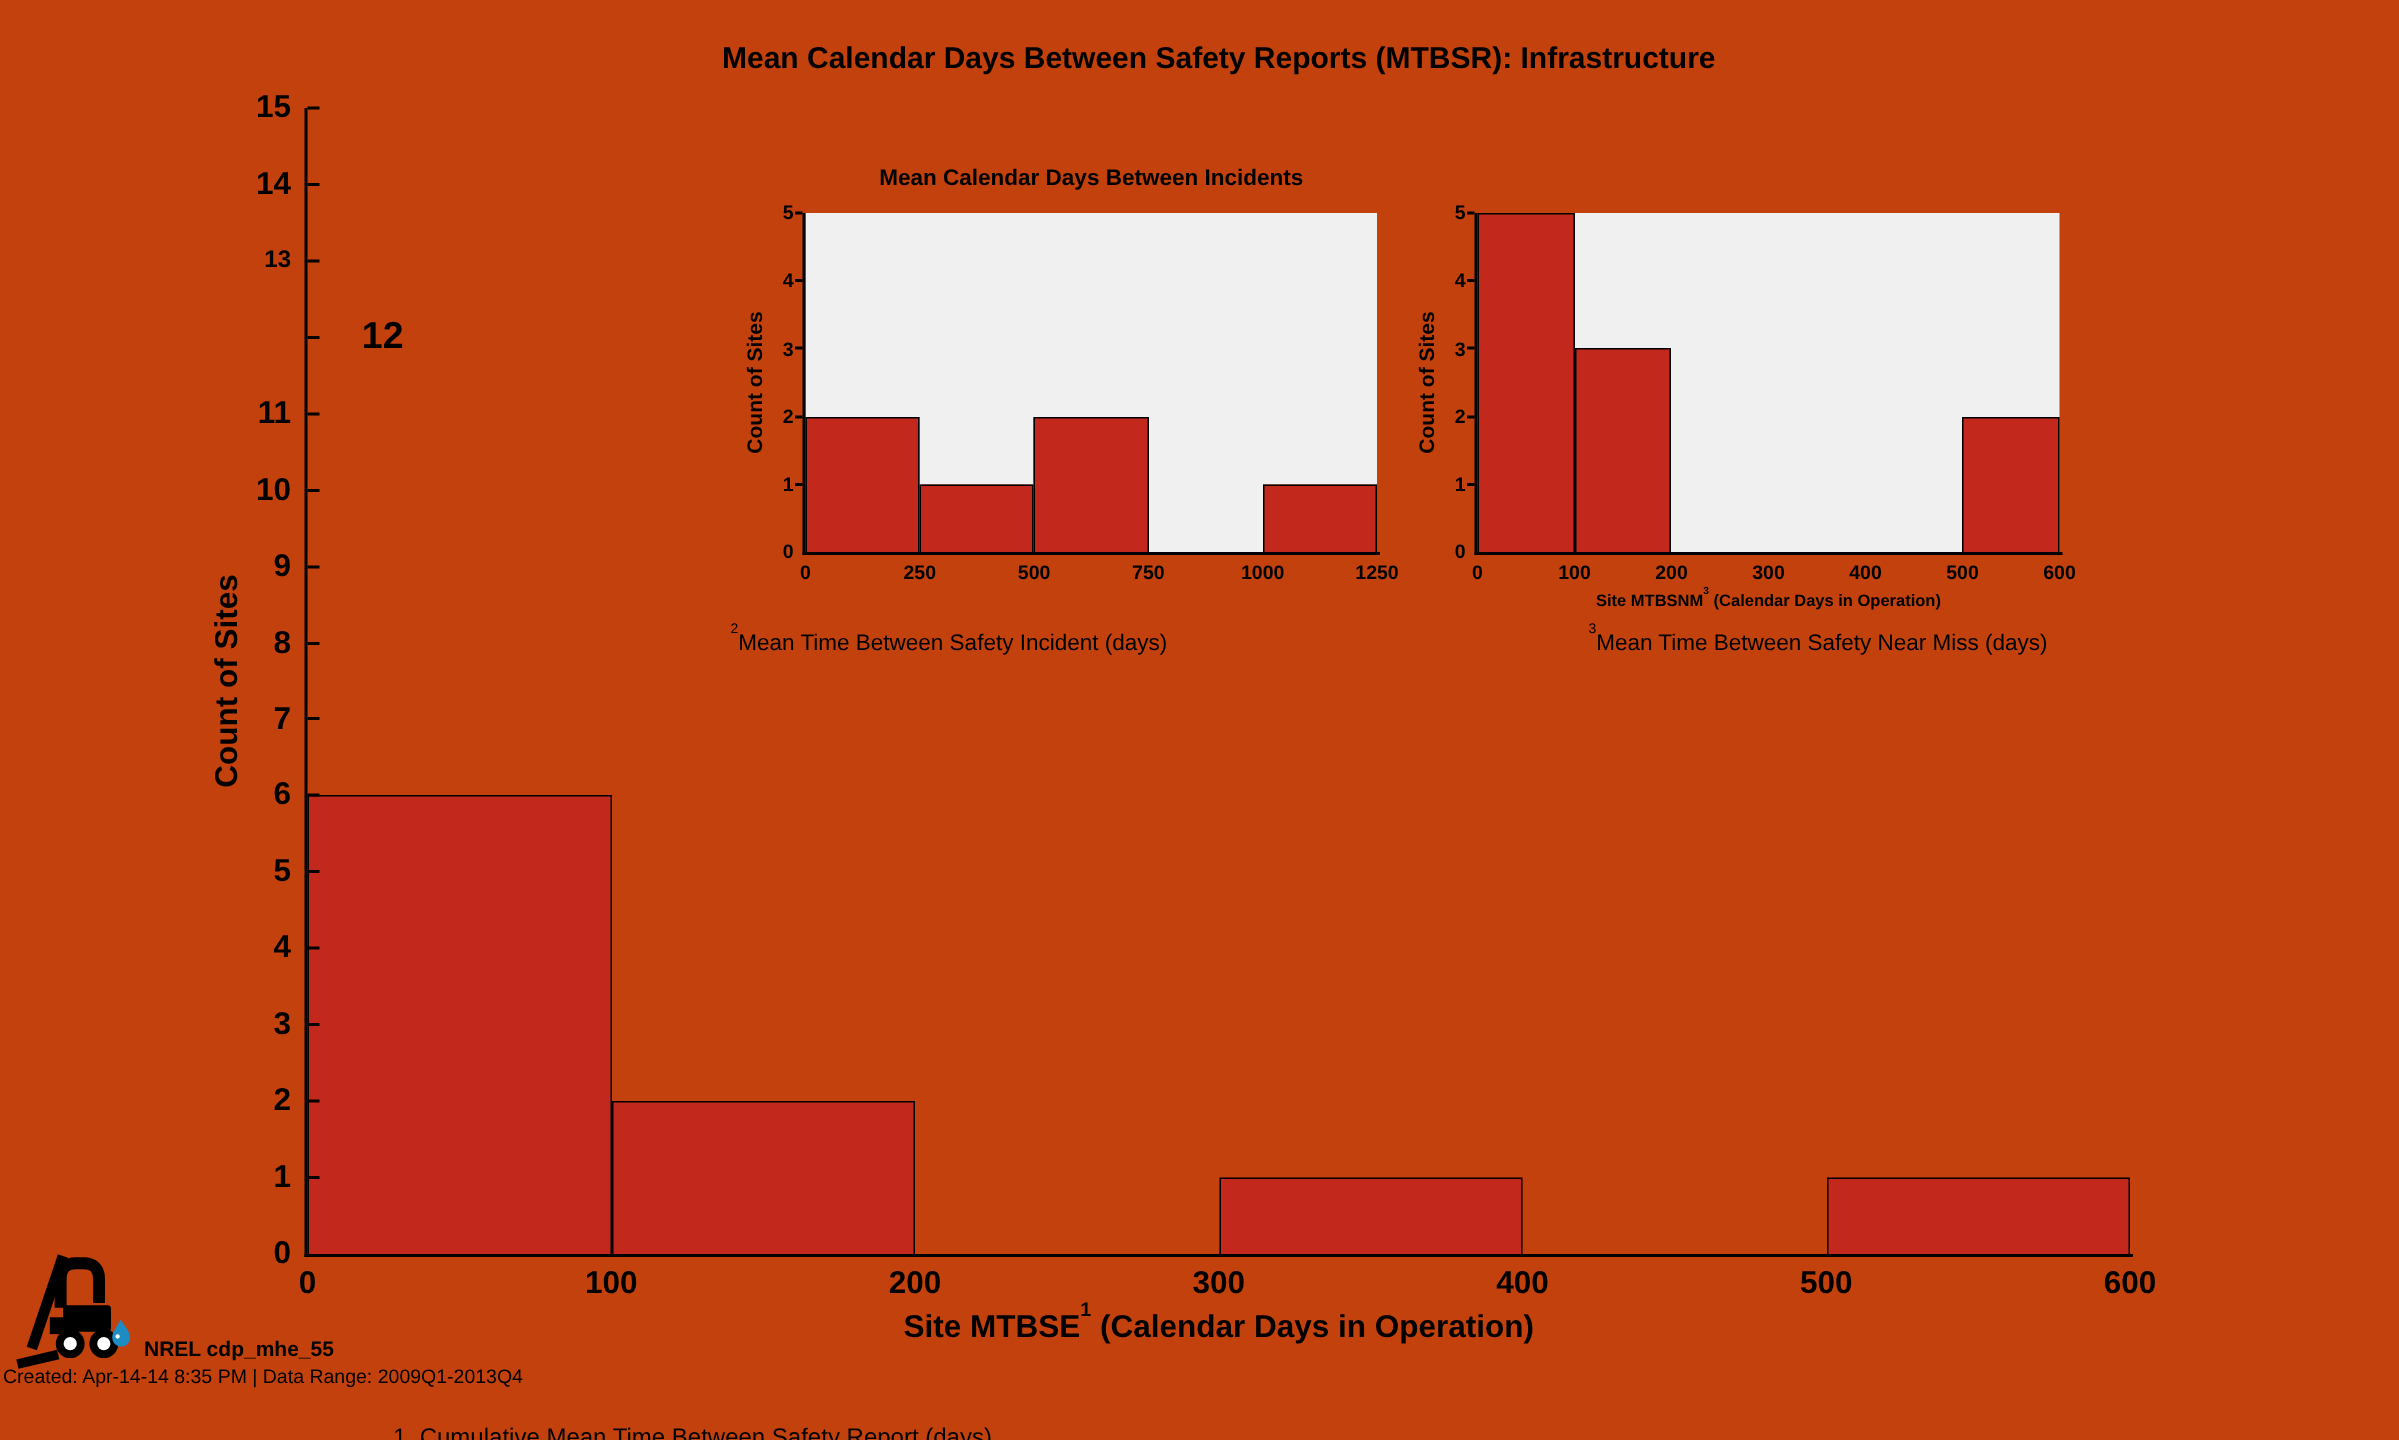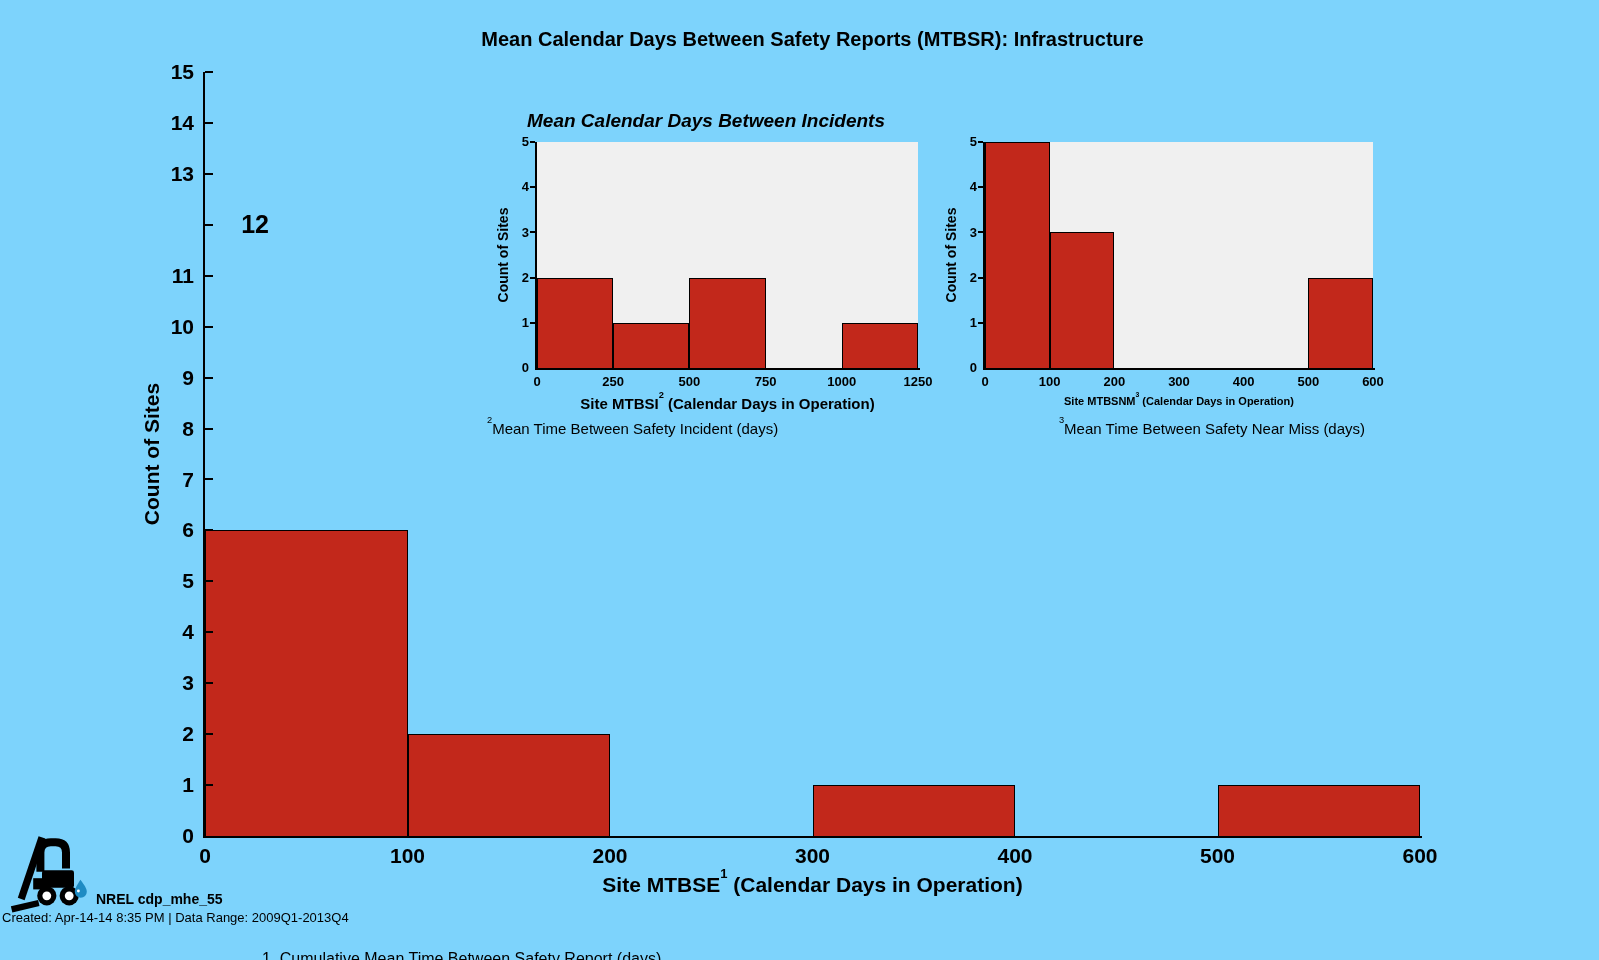--- a/index.html
+++ b/index.html
@@ -1,31 +1,31 @@
 <!DOCTYPE html>
 <html><head>
 <meta charset="utf-8">
 <style>
   html,body{margin:0;padding:0;background:#fff;}
-  #fig{position:relative;width:1599px;height:960px;background:#7dd3fc;overflow:hidden;
+  #fig{position:relative;width:1599px;height:960px;background:#c2410c;overflow:hidden;
        font-family:"Liberation Sans",sans-serif;color:#000;}
   .bar{position:absolute;border:1px solid #000;box-sizing:border-box;}
   .tickmark{position:absolute;background:#000;}
   .ytick{position:absolute;text-align:right;font-weight:bold;line-height:1;white-space:nowrap;}
   .xtick{position:absolute;text-align:center;font-weight:bold;line-height:1;}
   .vlabel{position:absolute;transform:translate(-50%,-50%) rotate(-90deg);font-weight:bold;white-space:nowrap;}
   sup{font-size:0.62em;position:relative;top:-0.5em;line-height:0;}
   #title{position:absolute;left:205px;top:28px;width:1215px;text-align:center;
          font-size:20px;font-weight:bold;}
   #main-xlabel{position:absolute;left:205px;top:873px;width:1215px;text-align:center;
          font-size:21px;font-weight:bold;}
   #main-ylabel{left:152px;top:454px;font-size:21px;}
   #main-footnote{position:absolute;left:262px;top:923px;font-size:16px;margin-top:27px;}
-  #inc-title{position:absolute;left:527px;top:110px;width:401px;
-         font-size:19px;font-weight:bold;font-style:italic;}
+  #inc-title{position:absolute;left:527px;top:110px;width:401px;text-align:center;
+         font-size:15px;font-weight:bold;}
   #inc-ylabel{left:503px;top:255px;font-size:14px;}
   #inc-xlabel{position:absolute;left:487px;top:395px;width:481px;text-align:center;
          font-size:15px;font-weight:bold;}
   #inc-footnote{position:absolute;left:487px;top:420px;width:522px;text-align:left;font-size:15px;}
   #nm-title{position:absolute;left:975px;top:110px;width:408px;text-align:center;
          font-size:15px;font-weight:bold;}
   #nm-ylabel{left:951px;top:255px;font-size:14px;}
   #nm-xlabel{position:absolute;left:935px;top:395px;width:488px;text-align:center;
          font-size:11px;font-weight:bold;}
   #nm-footnote{position:absolute;left:952px;top:420px;width:520px;text-align:center;font-size:15px;}
@@ -39,21 +39,20 @@
 <div id="fig">
 
   <div id="title">Mean Calendar Days Between Safety Reports (MTBSR): Infrastructure</div>
 
   <div class="vlabel" id="main-ylabel">Count of Sites</div>
   <div id="main-xlabel"><span>Site MTBSE</span><sup>1</sup><span> (Calendar Days in Operation)</span></div>
   <div id="main-footnote">1. Cumulative Mean Time Between Safety Report (days)</div>
 
   <div id="inc-title">Mean Calendar Days Between Incidents</div>
   <div class="vlabel" id="inc-ylabel">Count of Sites</div>
-  <div id="inc-xlabel"><span>Site MTBSI</span><sup>2</sup><span> (Calendar Days in Operation)</span></div>
   <div id="inc-footnote"><sup>2</sup><span>Mean Time Between Safety Incident (days)</span></div>
 
   <div class="vlabel" id="nm-ylabel">Count of Sites</div>
   <div id="nm-xlabel"><span>Site MTBSNM</span><sup>3</sup><span> (Calendar Days in Operation)</span></div>
   <div id="nm-footnote"><sup>3</sup><span>Mean Time Between Safety Near Miss (days)</span></div>
 
   <div id="logo">
     <svg width="80" height="82" viewBox="0 0 100 100" xmlns="http://www.w3.org/2000/svg">
       <path d="M40 3 L14 80" stroke="#000" stroke-width="9" fill="none"></path>
       <path d="M2 93 L36 85" stroke="#000" stroke-width="8" fill="none"></path>
@@ -95,21 +94,21 @@
     <div class="ytick" style="right: 1405px; top: 417.613px; font-size: 21px; line-height: 21px;">8</div>
     <div class="tickmark" style="left: 205px; top: 427.533px; width: 8px; height: 2px;"></div>
     <div class="ytick" style="right: 1405px; top: 366.68px; font-size: 21px; line-height: 21px;">9</div>
     <div class="tickmark" style="left: 205px; top: 376.6px; width: 8px; height: 2px;"></div>
     <div class="ytick" style="right: 1405px; top: 315.747px; font-size: 21px; line-height: 21px;">10</div>
     <div class="tickmark" style="left: 205px; top: 325.667px; width: 8px; height: 2px;"></div>
     <div class="ytick" style="right: 1405px; top: 264.813px; font-size: 21px; line-height: 21px;">11</div>
     <div class="tickmark" style="left: 205px; top: 274.733px; width: 8px; height: 2px;"></div>
     <div class="ytick" style="right: 1330px; top: 213.88px; font-size: 25px; line-height: 21px;">12</div>
     <div class="tickmark" style="left: 205px; top: 223.8px; width: 8px; height: 2px;"></div>
-    <div class="ytick" style="right: 1405px; top: 162.947px; font-size: 21px; line-height: 21px;">13</div>
+    <div class="ytick" style="right: 1405px; top: 162.947px; font-size: 16px; line-height: 21px;">13</div>
     <div class="tickmark" style="left: 205px; top: 172.867px; width: 8px; height: 2px;"></div>
     <div class="ytick" style="right: 1405px; top: 112.013px; font-size: 21px; line-height: 21px;">14</div>
     <div class="tickmark" style="left: 205px; top: 121.933px; width: 8px; height: 2px;"></div>
     <div class="ytick" style="right: 1405px; top: 61.08px; font-size: 21px; line-height: 21px;">15</div>
     <div class="tickmark" style="left: 205px; top: 71px; width: 8px; height: 2px;"></div>
     <div class="xtick" style="left: 145px; top: 845px; width: 120px; font-size: 21px;">0</div>
     <div class="xtick" style="left: 347.5px; top: 845px; width: 120px; font-size: 21px;">100</div>
     <div class="xtick" style="left: 550px; top: 845px; width: 120px; font-size: 21px;">200</div>
     <div class="xtick" style="left: 752.5px; top: 845px; width: 120px; font-size: 21px;">300</div>
     <div class="xtick" style="left: 955px; top: 845px; width: 120px; font-size: 21px;">400</div>

